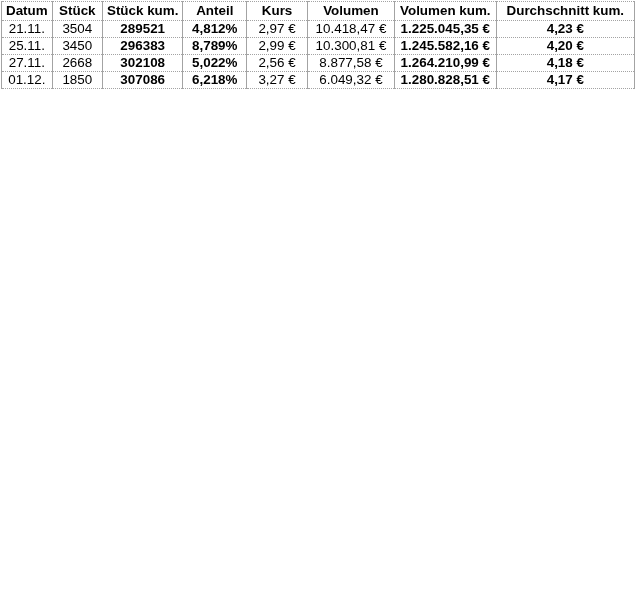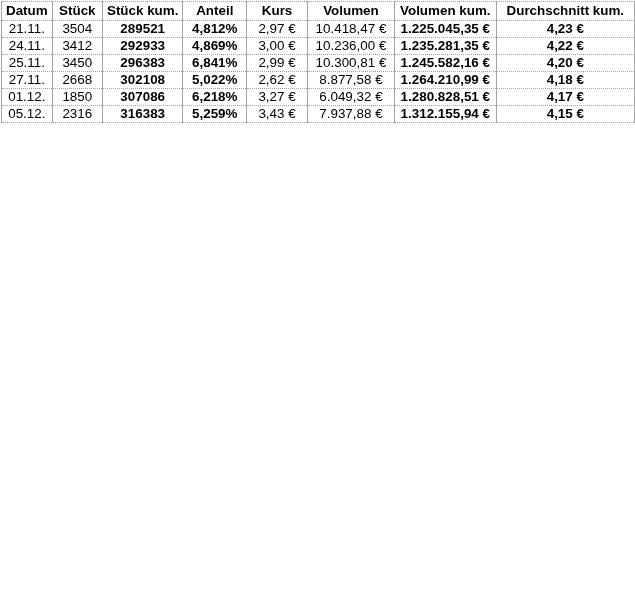--- a/index.html
+++ b/index.html
@@ -90,64 +90,44 @@
           <td class="align-center">21.11.</td>
           <td class="align-center">3504</td>
           <td class="align-center bold">289521</td>
           <td class="align-center bold">4,812%</td>
           <td class="align-center">2,97 €</td>
           <td class="align-right">10.418,47 €</td>
           <td class="align-right bold">1.225.045,35 €</td>
           <td class="align-center bold">4,23 €</td>
         </tr>
         <tr>
-          <td class="align-center">24.11.</td>
-          <td class="align-center">3412</td>
-          <td class="align-center bold">292933</td>
-          <td class="align-center bold">4,869%</td>
-          <td class="align-center">3,00 €</td>
-          <td class="align-right">10.236,00 €</td>
-          <td class="align-right bold">1.235.281,35 €</td>
-          <td class="align-center bold">4,22 €</td>
-        </tr>
-        <tr>
           <td class="align-center">25.11.</td>
           <td class="align-center">3450</td>
           <td class="align-center bold">296383</td>
-          <td class="align-center bold">6,841%</td>
+          <td class="align-center bold">8,789%</td>
           <td class="align-center">2,99 €</td>
           <td class="align-right">10.300,81 €</td>
           <td class="align-right bold">1.245.582,16 €</td>
           <td class="align-center bold">4,20 €</td>
         </tr>
         <tr>
           <td class="align-center">27.11.</td>
           <td class="align-center">2668</td>
           <td class="align-center bold">302108</td>
           <td class="align-center bold">5,022%</td>
-          <td class="align-center">2,62 €</td>
+          <td class="align-center">2,56 €</td>
           <td class="align-right">8.877,58 €</td>
           <td class="align-right bold">1.264.210,99 €</td>
           <td class="align-center bold">4,18 €</td>
         </tr>
         <tr>
           <td class="align-center">01.12.</td>
           <td class="align-center">1850</td>
           <td class="align-center bold">307086</td>
           <td class="align-center bold">6,218%</td>
           <td class="align-center">3,27 €</td>
           <td class="align-right">6.049,32 €</td>
           <td class="align-right bold">1.280.828,51 €</td>
           <td class="align-center bold">4,17 €</td>
         </tr>
-        <tr>
-          <td class="align-center">05.12.</td>
-          <td class="align-center">2316</td>
-          <td class="align-center bold">316383</td>
-          <td class="align-center bold">5,259%</td>
-          <td class="align-center">3,43 €</td>
-          <td class="align-right">7.937,88 €</td>
-          <td class="align-right bold">1.312.155,94 €</td>
-          <td class="align-center bold">4,15 €</td>
-        </tr>
       </tbody>
   </table>
 </div>
 
 </body></html>

